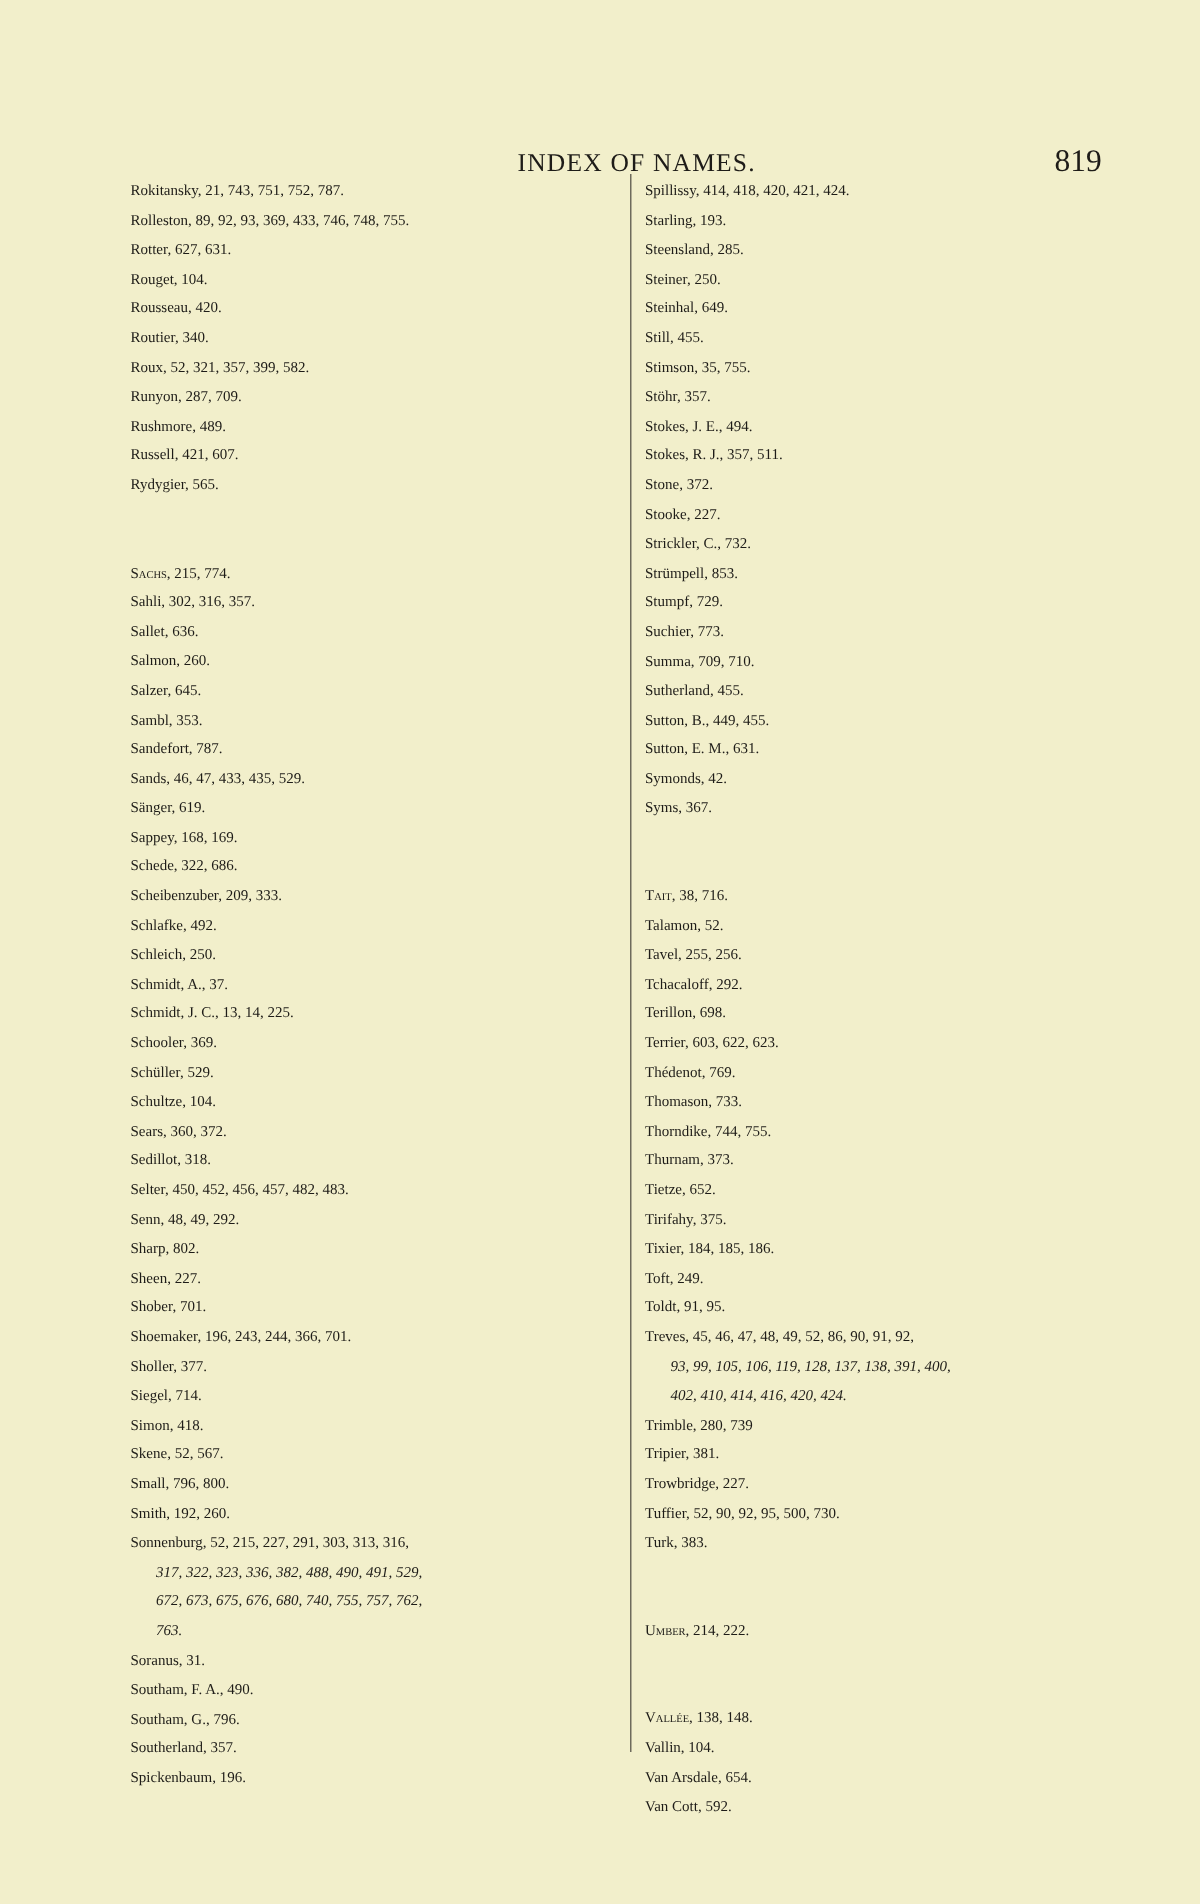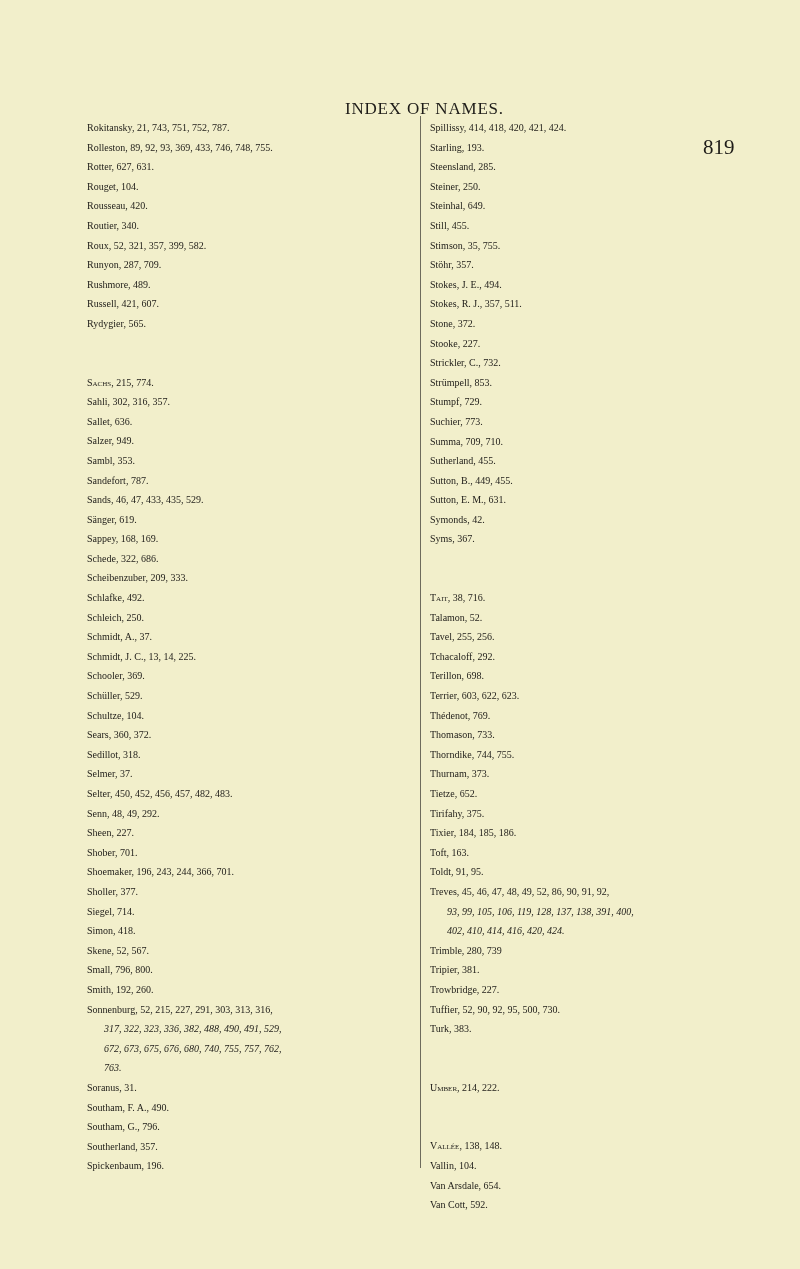--- a/index.html
+++ b/index.html
@@ -14,21 +14,20 @@
     .header {
       position: absolute; top: 99px; left: 0; width: 800px; height: 22px;
     }
     .header-title {
       position: absolute; left: 345px; top: 0;
       font-size: 17px; letter-spacing: 0.8px;
     }
     .page-number {
       position: absolute; left: 703px; top: -4px;
       font-size: 21px;
-      margin-top: 40px;
     }
     .column {
       position: absolute; top: 118px;
       font-size: 10px; line-height: 19.6px;
     }
     .col-left { left: 87px; width: 330px; }
     .col-right { left: 430px; width: 340px; }
     .divider {
       position: absolute; left: 420px; top: 116px; width: 1px; height: 1052px;
       background: #6e6b5c;
@@ -60,40 +59,41 @@
     <div class="entry">Runyon, 287, 709.</div>
     <div class="entry">Rushmore, 489.</div>
     <div class="entry">Russell, 421, 607.</div>
     <div class="entry">Rydygier, 565.</div>
   </div>
   <div class="gap"></div>
   <div>
     <div class="entry"><span class="sc">Sachs</span><span>, 215, 774.</span></div>
     <div class="entry">Sahli, 302, 316, 357.</div>
     <div class="entry">Sallet, 636.</div>
-    <div class="entry">Salzer, 949.</div>
+    <div class="entry">Salmon, 260.</div>
+    <div class="entry">Salzer, 645.</div>
     <div class="entry">Sambl, 353.</div>
     <div class="entry">Sandefort, 787.</div>
     <div class="entry">Sands, 46, 47, 433, 435, 529.</div>
     <div class="entry">Sänger, 619.</div>
     <div class="entry">Sappey, 168, 169.</div>
     <div class="entry">Schede, 322, 686.</div>
     <div class="entry">Scheibenzuber, 209, 333.</div>
     <div class="entry">Schlafke, 492.</div>
     <div class="entry">Schleich, 250.</div>
     <div class="entry">Schmidt, A., 37.</div>
     <div class="entry">Schmidt, J. C., 13, 14, 225.</div>
     <div class="entry">Schooler, 369.</div>
     <div class="entry">Schüller, 529.</div>
     <div class="entry">Schultze, 104.</div>
     <div class="entry">Sears, 360, 372.</div>
     <div class="entry">Sedillot, 318.</div>
-    <div class="entry">Selmer, 37.</div>
     <div class="entry">Selter, 450, 452, 456, 457, 482, 483.</div>
     <div class="entry">Senn, 48, 49, 292.</div>
+    <div class="entry">Sharp, 802.</div>
     <div class="entry">Sheen, 227.</div>
     <div class="entry">Shober, 701.</div>
     <div class="entry">Shoemaker, 196, 243, 244, 366, 701.</div>
     <div class="entry">Sholler, 377.</div>
     <div class="entry">Siegel, 714.</div>
     <div class="entry">Simon, 418.</div>
     <div class="entry">Skene, 52, 567.</div>
     <div class="entry">Small, 796, 800.</div>
     <div class="entry">Smith, 192, 260.</div>
     <div class="entry">
@@ -143,21 +143,21 @@
     <div class="entry">Tchacaloff, 292.</div>
     <div class="entry">Terillon, 698.</div>
     <div class="entry">Terrier, 603, 622, 623.</div>
     <div class="entry">Thédenot, 769.</div>
     <div class="entry">Thomason, 733.</div>
     <div class="entry">Thorndike, 744, 755.</div>
     <div class="entry">Thurnam, 373.</div>
     <div class="entry">Tietze, 652.</div>
     <div class="entry">Tirifahy, 375.</div>
     <div class="entry">Tixier, 184, 185, 186.</div>
-    <div class="entry">Toft, 163.</div>
+    <div class="entry">Toft, 249.</div>
     <div class="entry">Toldt, 91, 95.</div>
     <div class="entry">
       <span>Treves, 45, 46, 47, 48, 49, 52, 86, 90, 91, 92,</span>
       <span class="cont">93, 99, 105, 106, 119, 128, 137, 138, 391, 400,</span>
       <span class="cont">402, 410, 414, 416, 420, 424.</span>
     </div>
     <div class="entry">Trimble, 280, 739</div>
     <div class="entry">Tripier, 381.</div>
     <div class="entry">Trowbridge, 227.</div>
     <div class="entry">Tuffier, 52, 90, 92, 95, 500, 730.</div>

